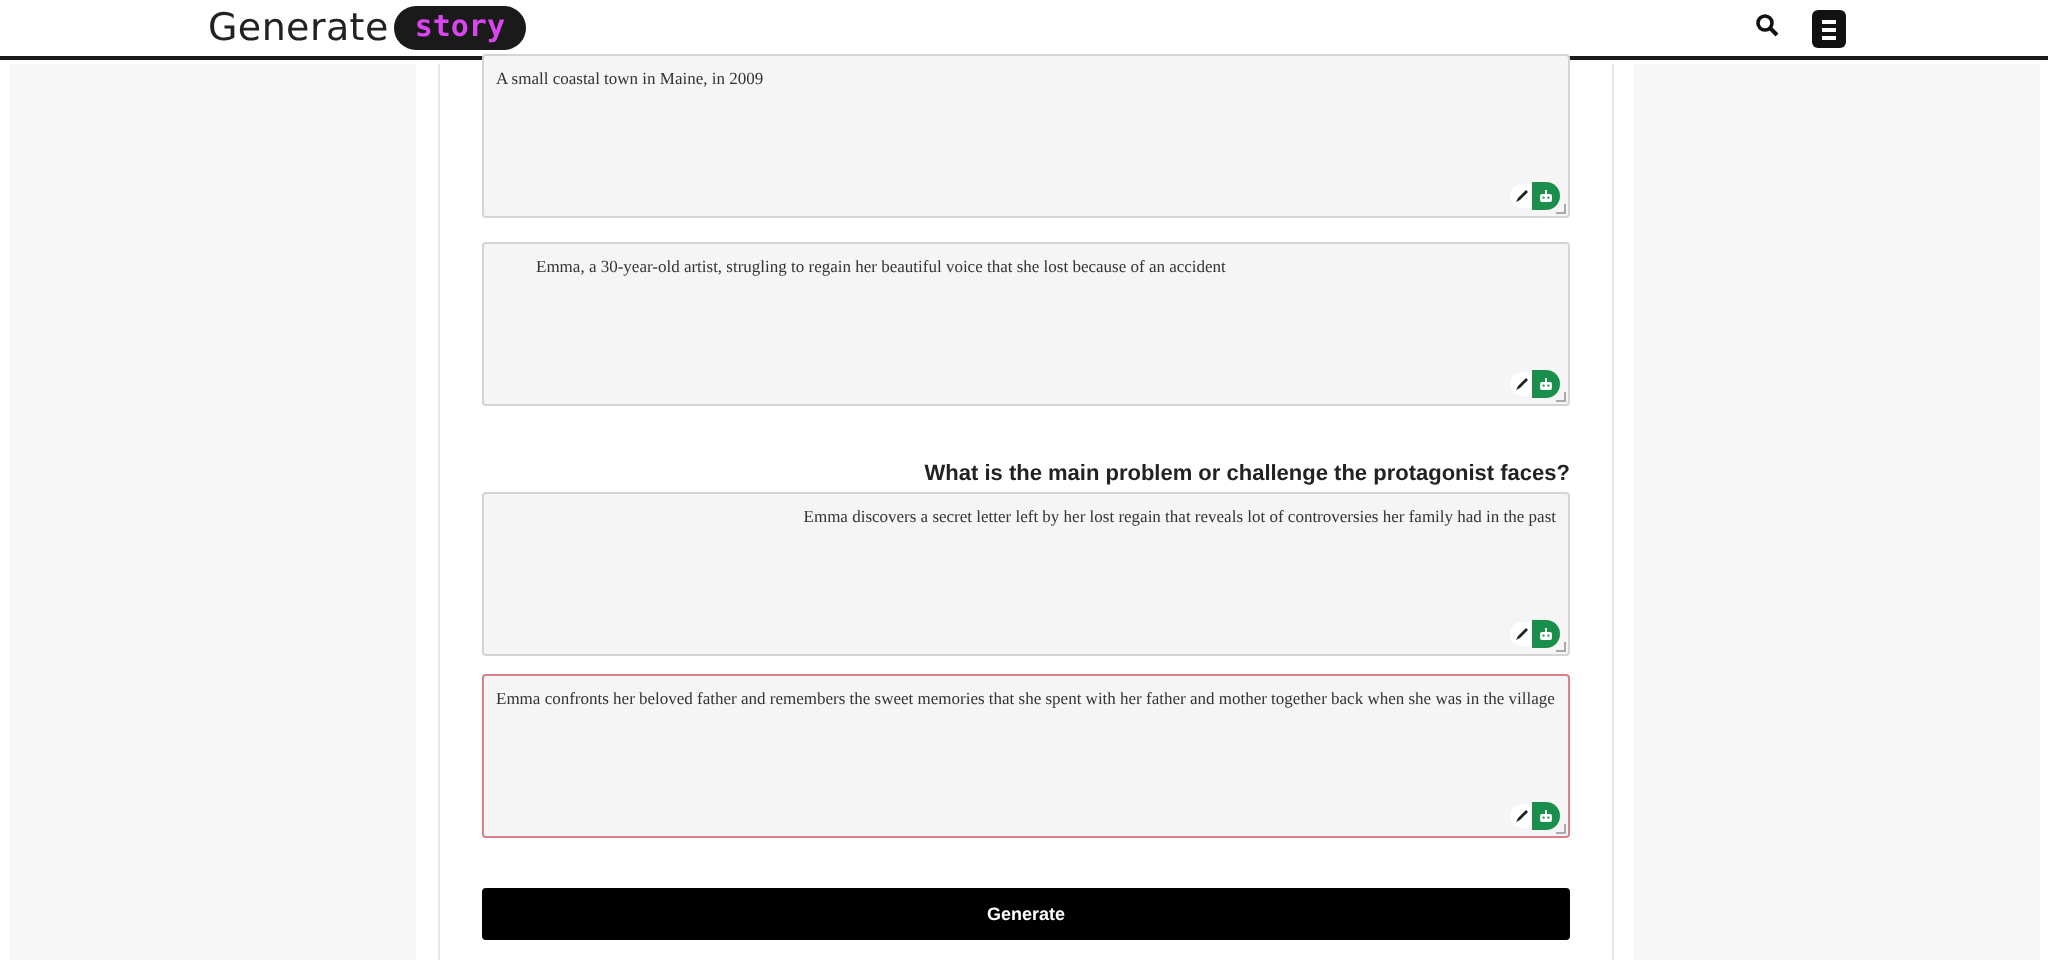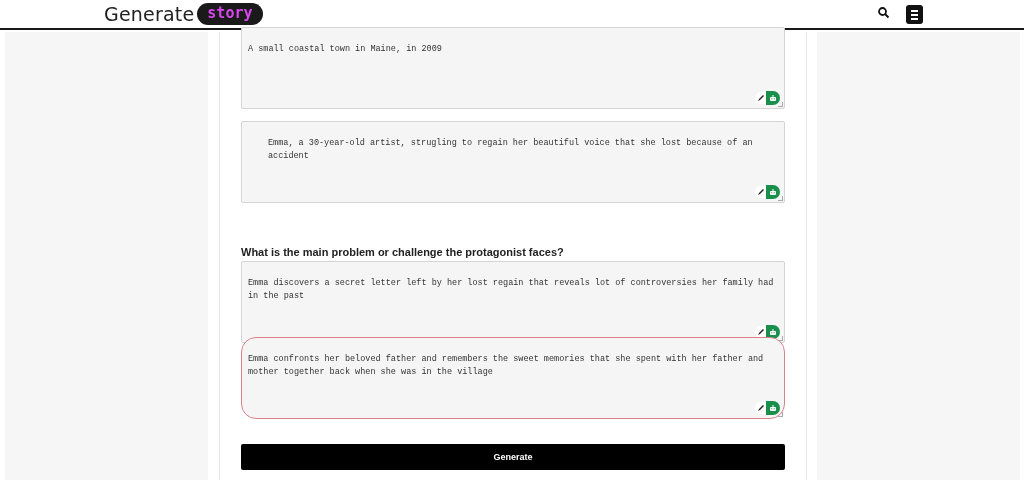--- a/index.html
+++ b/index.html
@@ -11,21 +11,21 @@
   .search-btn { position: absolute; left: 877px; top: 6px; width: 14px; height: 14px; cursor: pointer; }
   .menu-btn { position: absolute; left: 906px; top: 5px; width: 17px; height: 19px; background: #111; border-radius: 3px; cursor: pointer; }
   .menu-btn span { position: absolute; left: 5px; width: 7px; height: 2px; background: #fff; }
   .side-left { position: absolute; left: 5px; top: 32px; width: 203px; height: 448px; background: #f6f6f6; }
   .side-right { position: absolute; left: 817px; top: 32px; width: 203px; height: 448px; background: #f6f6f6; }
   .container { position: absolute; left: 219px; top: 32px; width: 588px; height: 448px; border-left: 1px solid #e6e6e6; border-right: 1px solid #e6e6e6; background: #fff; }
   .field { position: absolute; left: 241px; width: 544px; }
   .field-label { font-size: 11px; font-weight: bold; color: #222; height: 14px; line-height: 14px; }
   .ta-wrap { position: relative; width: 544px; height: 82px; background: #f5f5f5; border: 1px solid #d4d4d4; border-radius: 2px; }
   .ta-wrap.active { border-color: #d9808a; }
-  .ta { width: 100%; height: 100%; padding: 5px 6px; font-size: 8.5px; line-height: 13px; color: #333; font-family: Liberation Mono, monospace; margin-top: 10px; }
+  .ta { width: 100%; height: 100%; padding: 5px 6px; font-size: 8.5px; line-height: 13px; color: #333; font-family: Liberation Serif, serif; }
   .ta-tools { position: absolute; right: 3px; bottom: 3px; width: 26px; height: 14px; display: flex; align-items: center; }
   .pen { width: 11px; height: 12px; background: #fff; border-radius: 6px 0 0 6px; display: flex; align-items: center; justify-content: center; }
   .bot { width: 14px; height: 14px; background: #1a8f4c; border-radius: 0 7px 7px 0; display: flex; align-items: center; justify-content: center; }
   .resize { position: absolute; right: 1px; bottom: 1px; width: 5px; height: 5px; border-right: 1px solid #aaa; border-bottom: 1px solid #aaa; }
   .gen-btn { position: absolute; left: 241px; top: 444px; width: 544px; height: 26px; background: #000; border-radius: 2px; color: #fff; font-size: 9px; font-weight: bold; display: flex; align-items: center; justify-content: center; cursor: pointer; }
 </style>
 </head>
 <body>
 
 <div class="header">
@@ -87,21 +87,21 @@
             <rect x="3.5" y="0" width="1" height="2" fill="#fff"></rect>
             <rect x="2.3" y="3.3" width="1" height="1" fill="#1a8f4c"></rect>
             <rect x="4.7" y="3.3" width="1" height="1" fill="#1a8f4c"></rect>
           </svg>
         </div>
     </div>
     <div class="resize"></div>
   </div>
 </div>
 
-<div class="field" style="top:245px;">
+<div class="field" style="top:230px;text-align:right;">
   <div class="field-label">What is the main problem or challenge the protagonist faces?</div>
   <div class="ta-wrap" style="margin-top:2px;">
     <div class="ta">Emma discovers a secret letter left by her lost regain that reveals lot of controversies her family had in the past</div>
     <div class="ta-tools">
       <div class="pen">
           <svg width="8" height="8" viewBox="0 0 8 8">
             <path d="M1 7 L2 5 L6 1 L7 2 L3 6 Z" fill="#222"></path>
           </svg>
         </div>
       <div class="bot">
@@ -111,21 +111,21 @@
             <rect x="2.3" y="3.3" width="1" height="1" fill="#1a8f4c"></rect>
             <rect x="4.7" y="3.3" width="1" height="1" fill="#1a8f4c"></rect>
           </svg>
         </div>
     </div>
     <div class="resize"></div>
   </div>
 </div>
 
 <div class="field" style="top:335px;">
-  <div class="ta-wrap active" style="margin-top:2px;border-radius:15px;">
+  <div class="ta-wrap active" style="margin-top:2px;">
     <div class="ta">Emma confronts her beloved father and remembers the sweet memories that she spent with her father and mother together back when she was in the village</div>
     <div class="ta-tools">
       <div class="pen">
           <svg width="8" height="8" viewBox="0 0 8 8">
             <path d="M1 7 L2 5 L6 1 L7 2 L3 6 Z" fill="#222"></path>
           </svg>
         </div>
       <div class="bot">
           <svg width="8" height="7" viewBox="0 0 8 7">
             <rect x="1" y="2" width="6" height="4" rx="1" fill="#fff"></rect>

